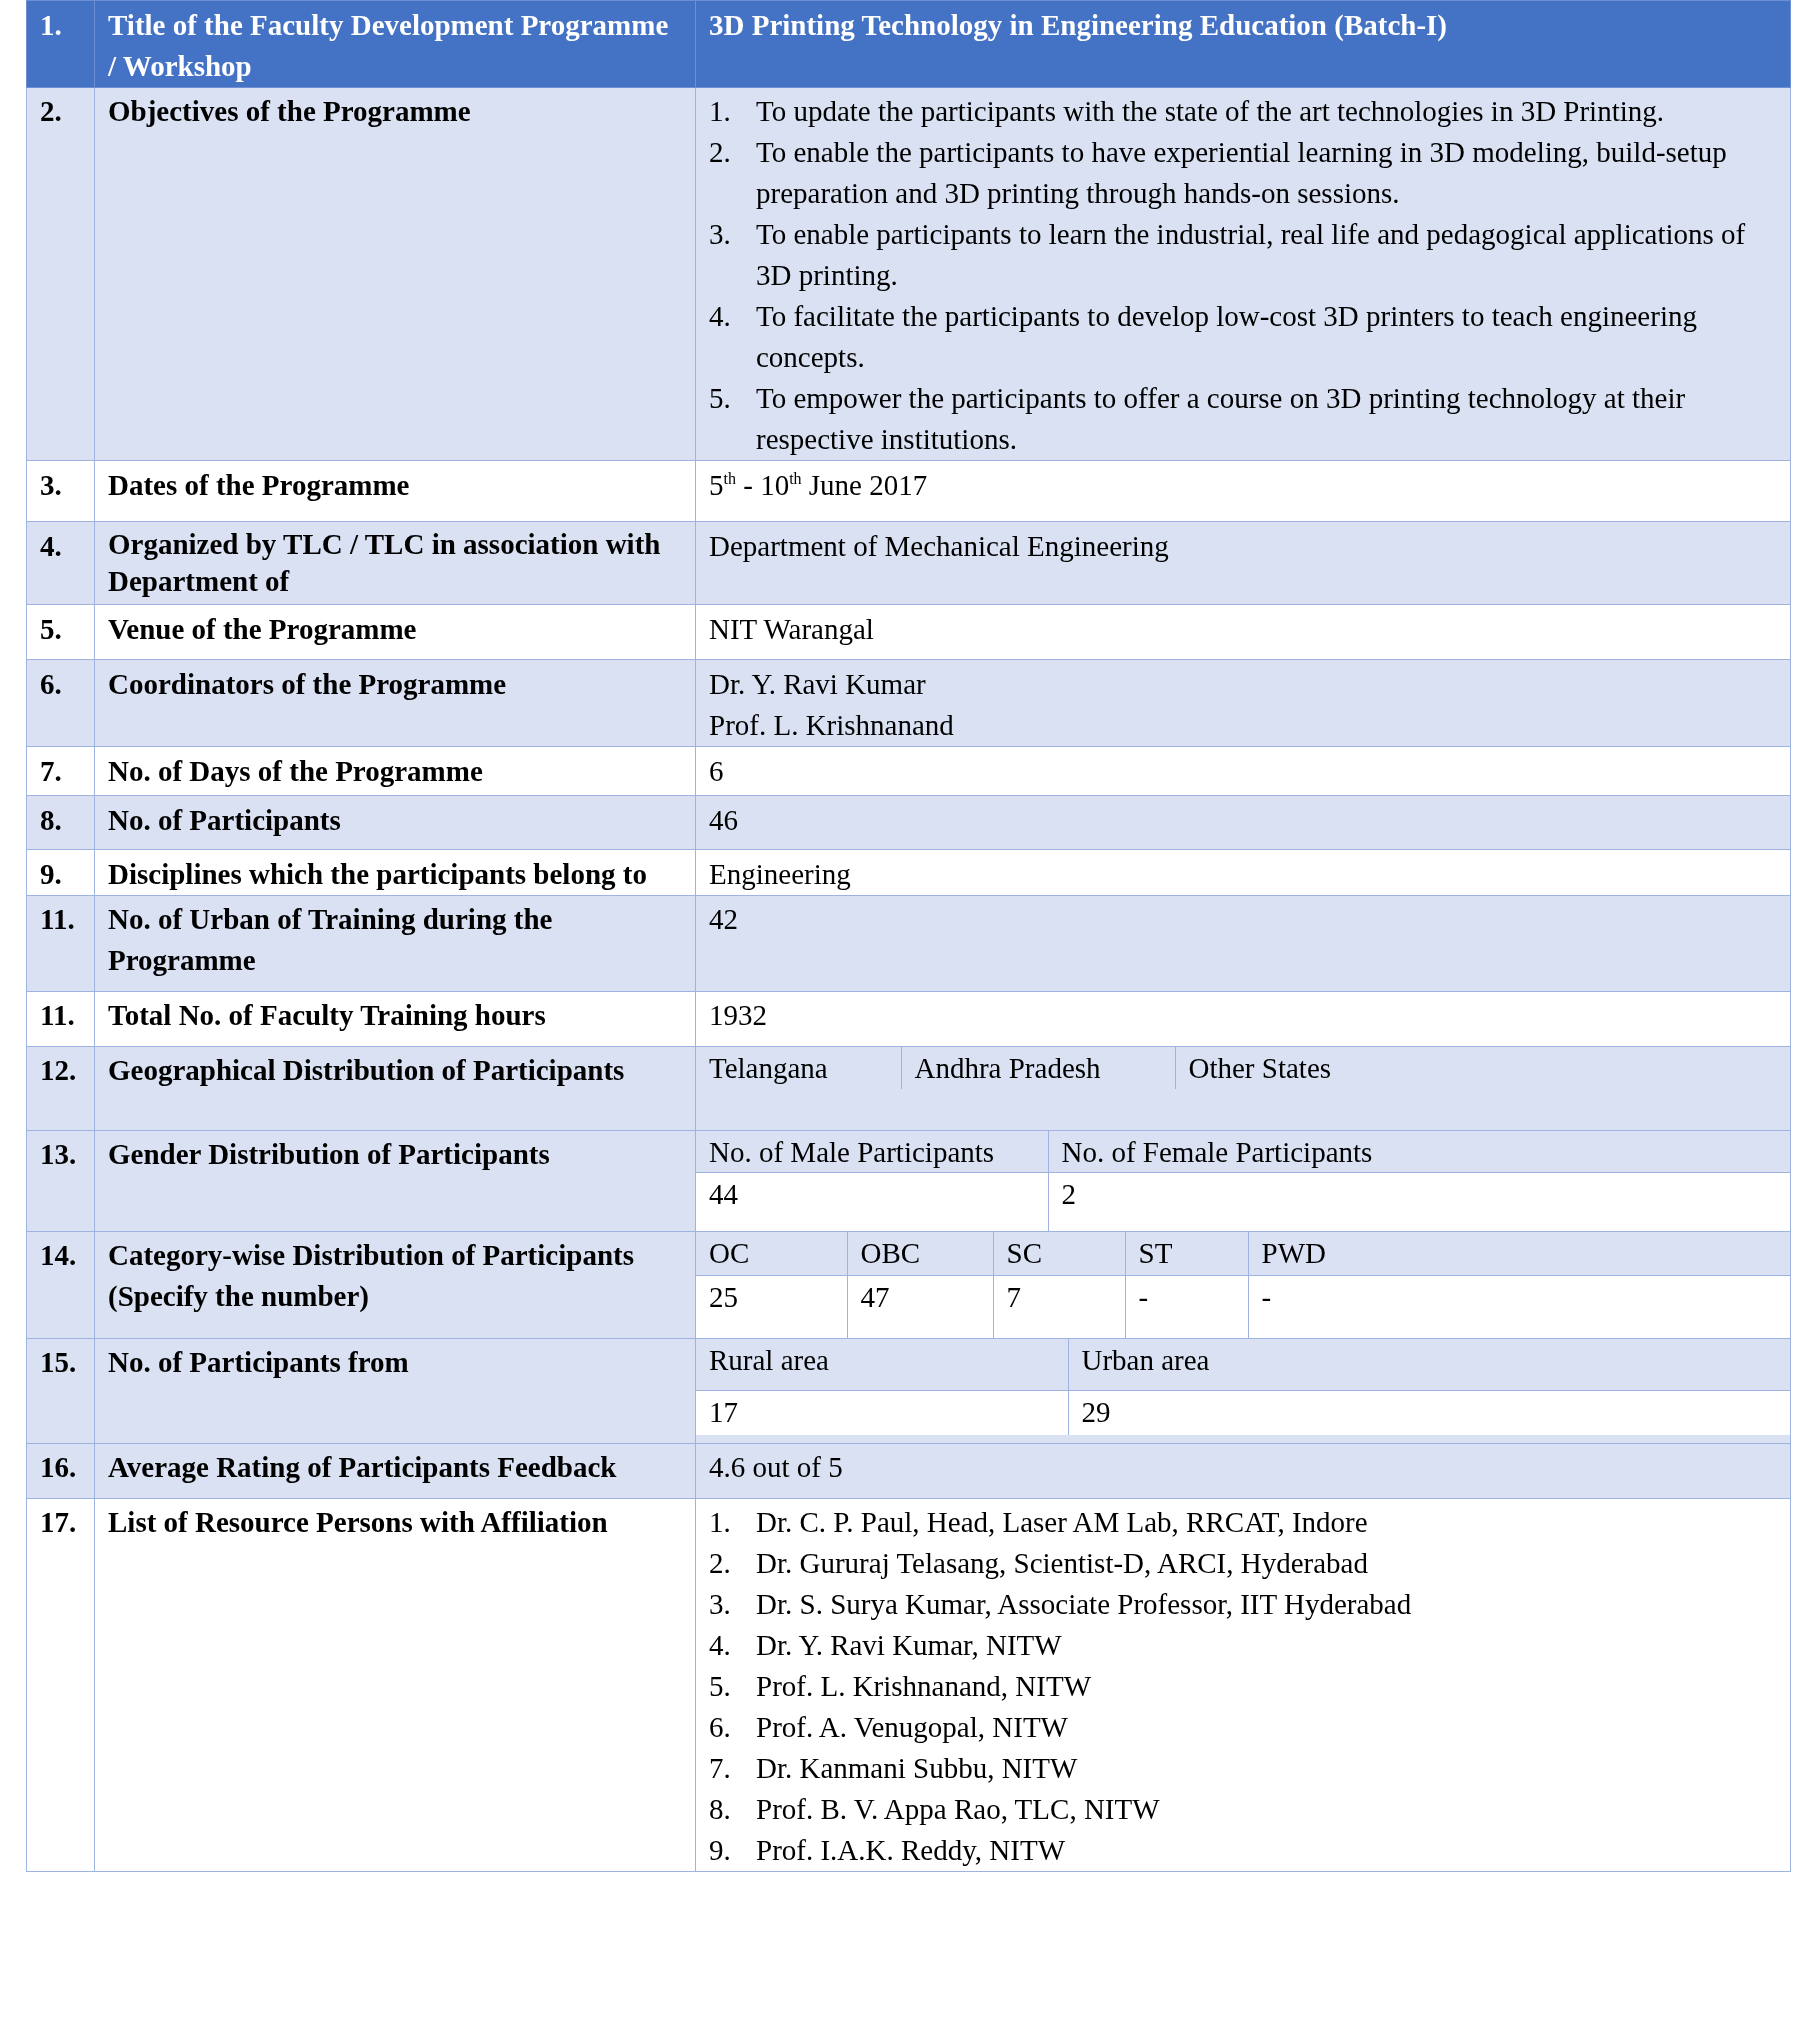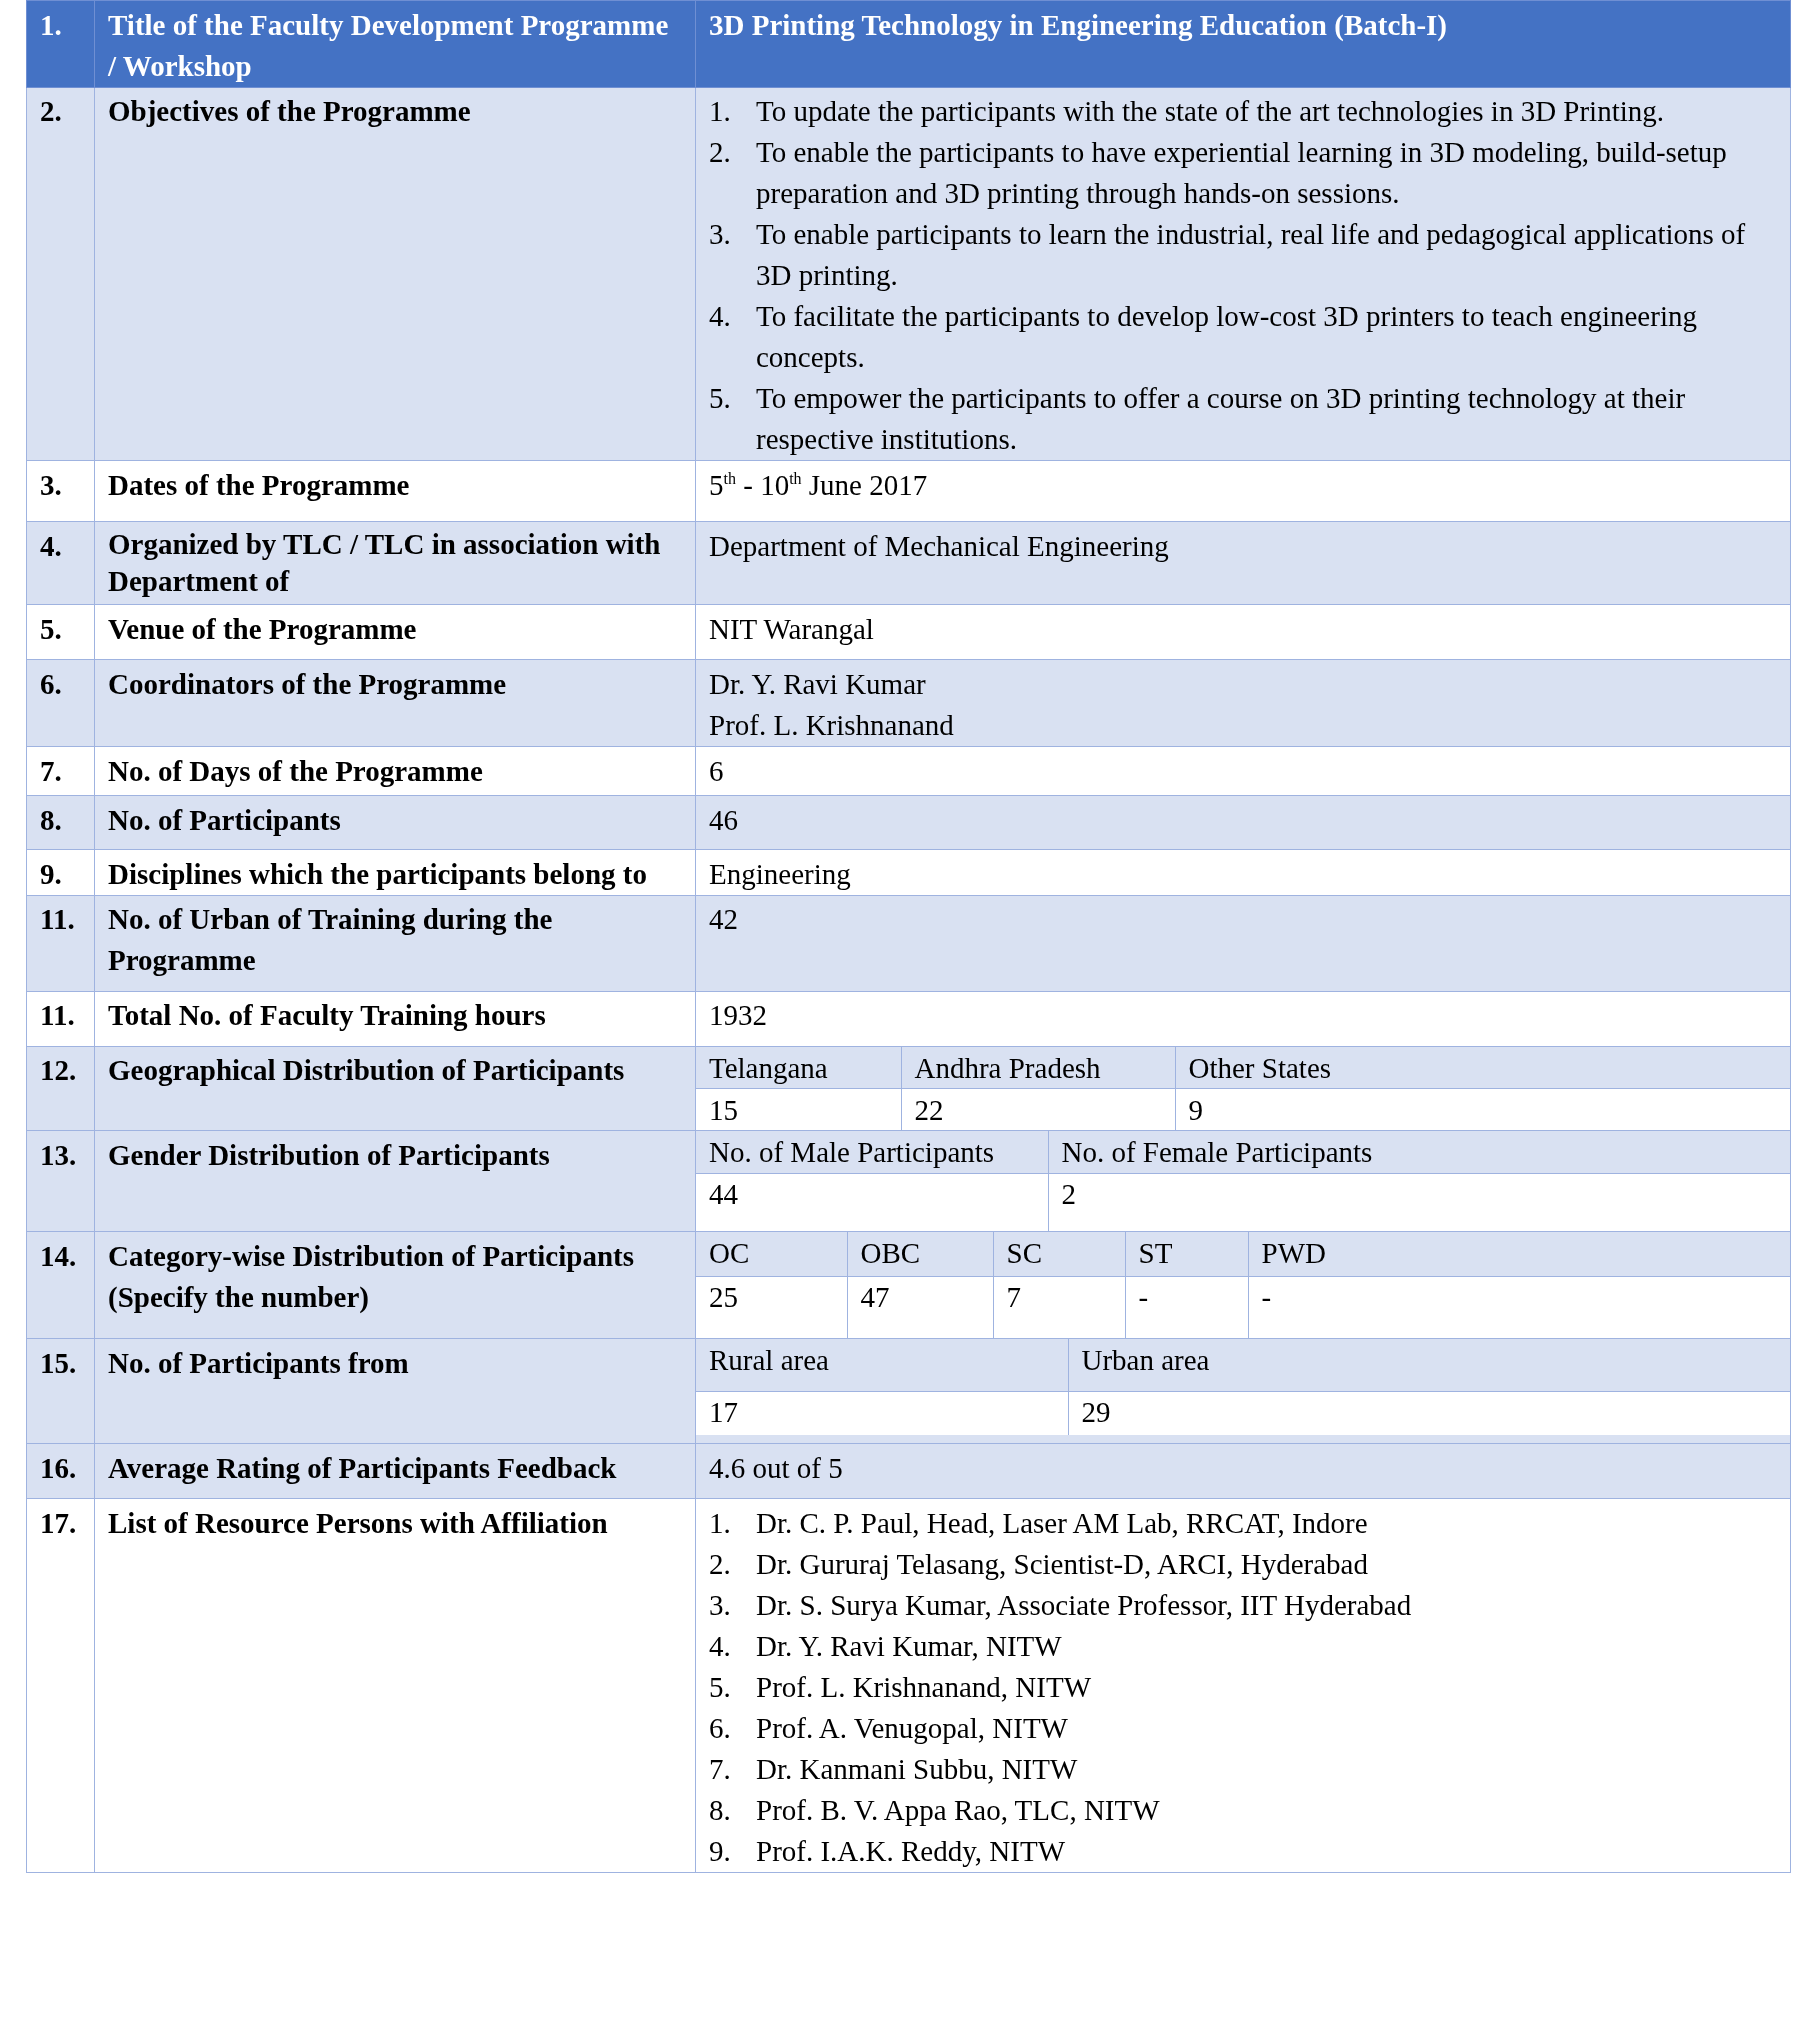--- a/index.html
+++ b/index.html
@@ -128,25 +128,20 @@
               <col style="width:205px">
               <col style="width:274px">
               <col>
             </colgroup>
           <tbody>
               <tr class="ih" style="height:42px">
             <td>Telangana</td>
             <td>Andhra Pradesh</td>
             <td>Other States</td>
           </tr>
-          <tr class="iv" style="height:41px">
-            <td>15</td>
-            <td>22</td>
-            <td>9</td>
-          </tr>
         </tbody>
           </table>
       </td>
     </tr>
     <tr class="band" style="height:99px">
       <td class="num">13.</td>
       <td class="lbl">Gender Distribution of Participants</td>
       <td class="sub">
         <table class="inner">
           <colgroup>

